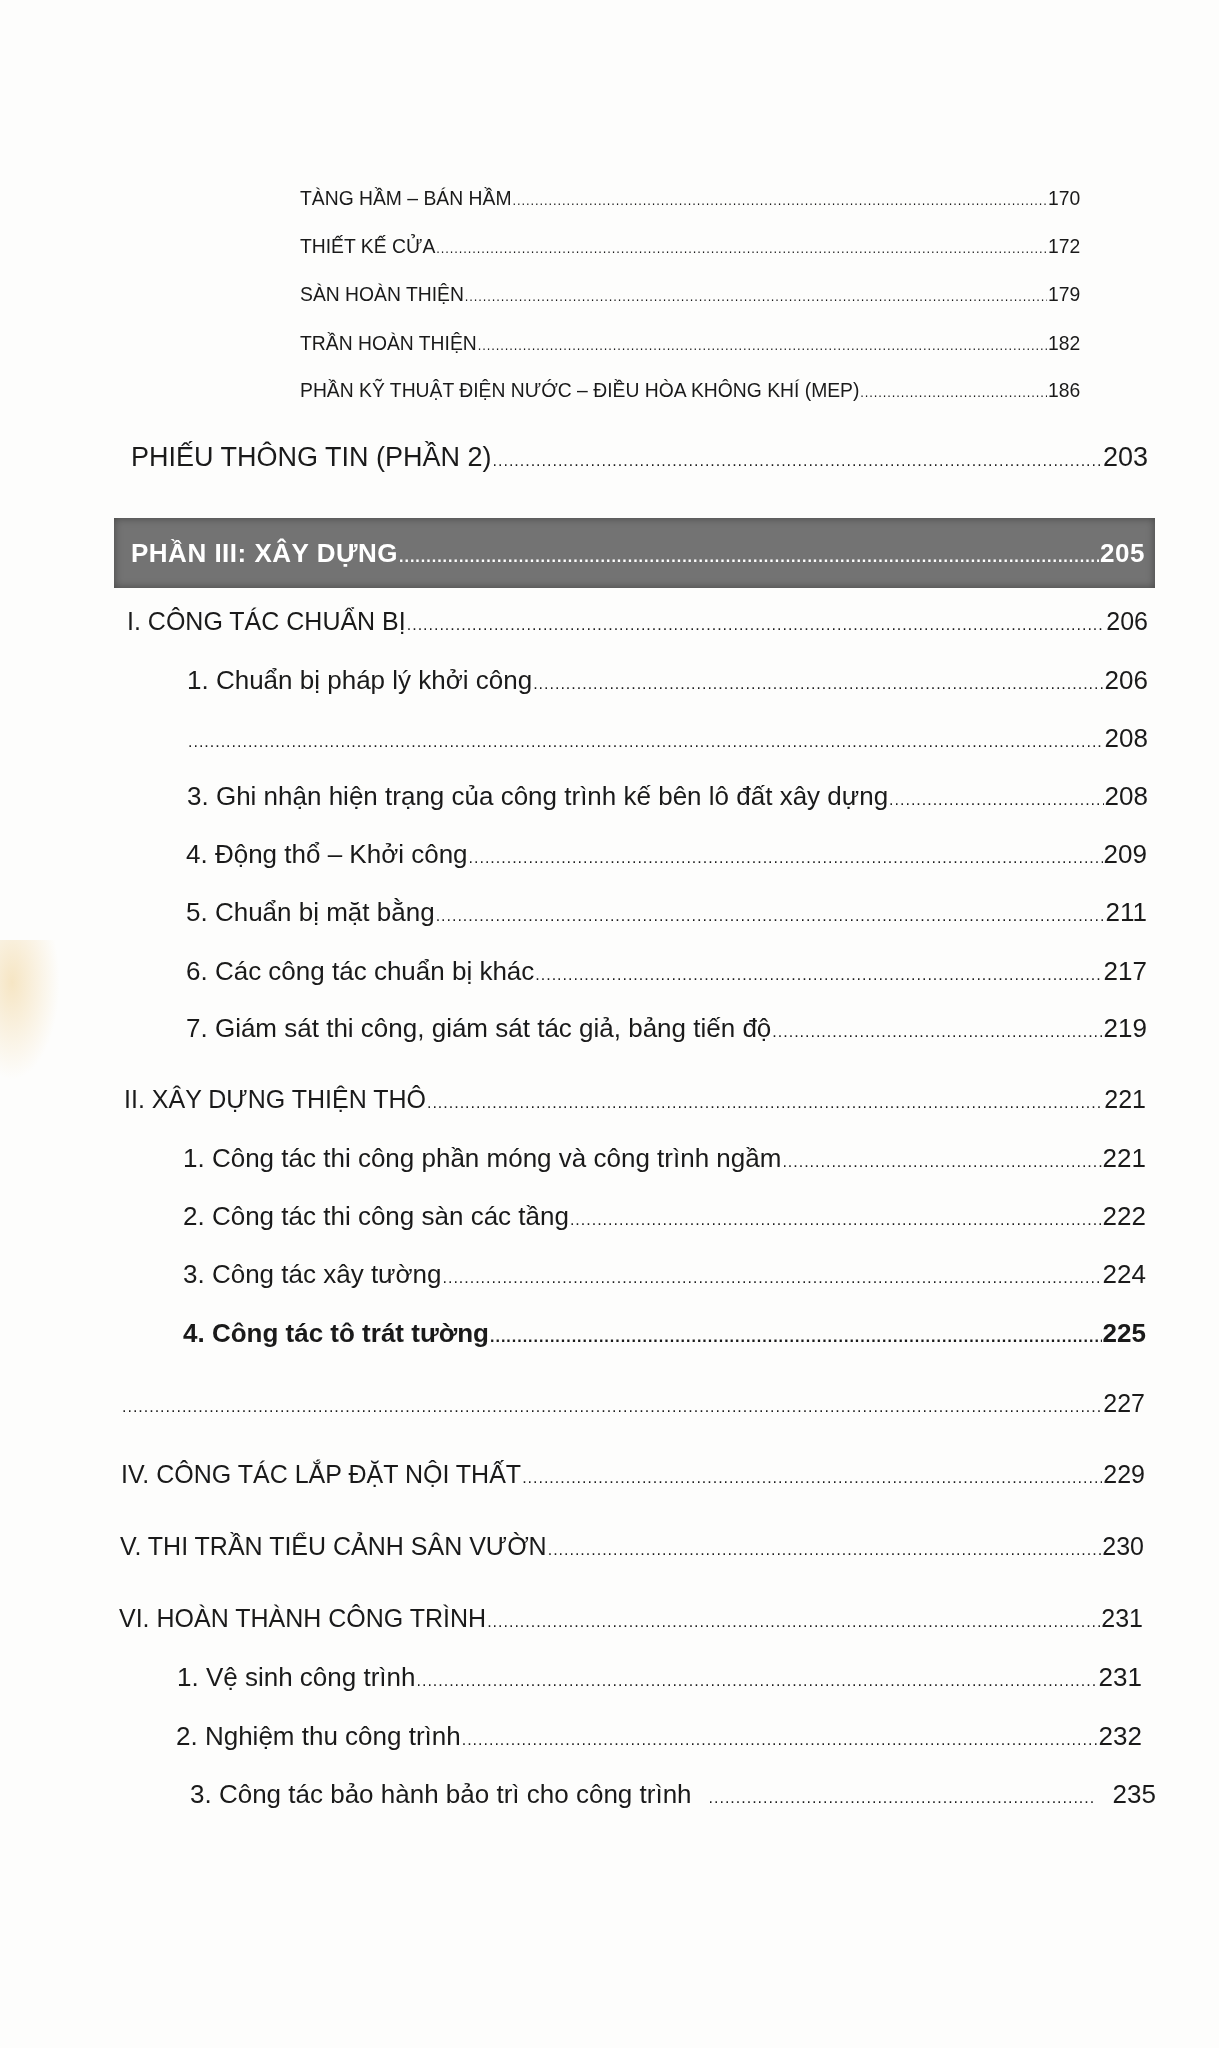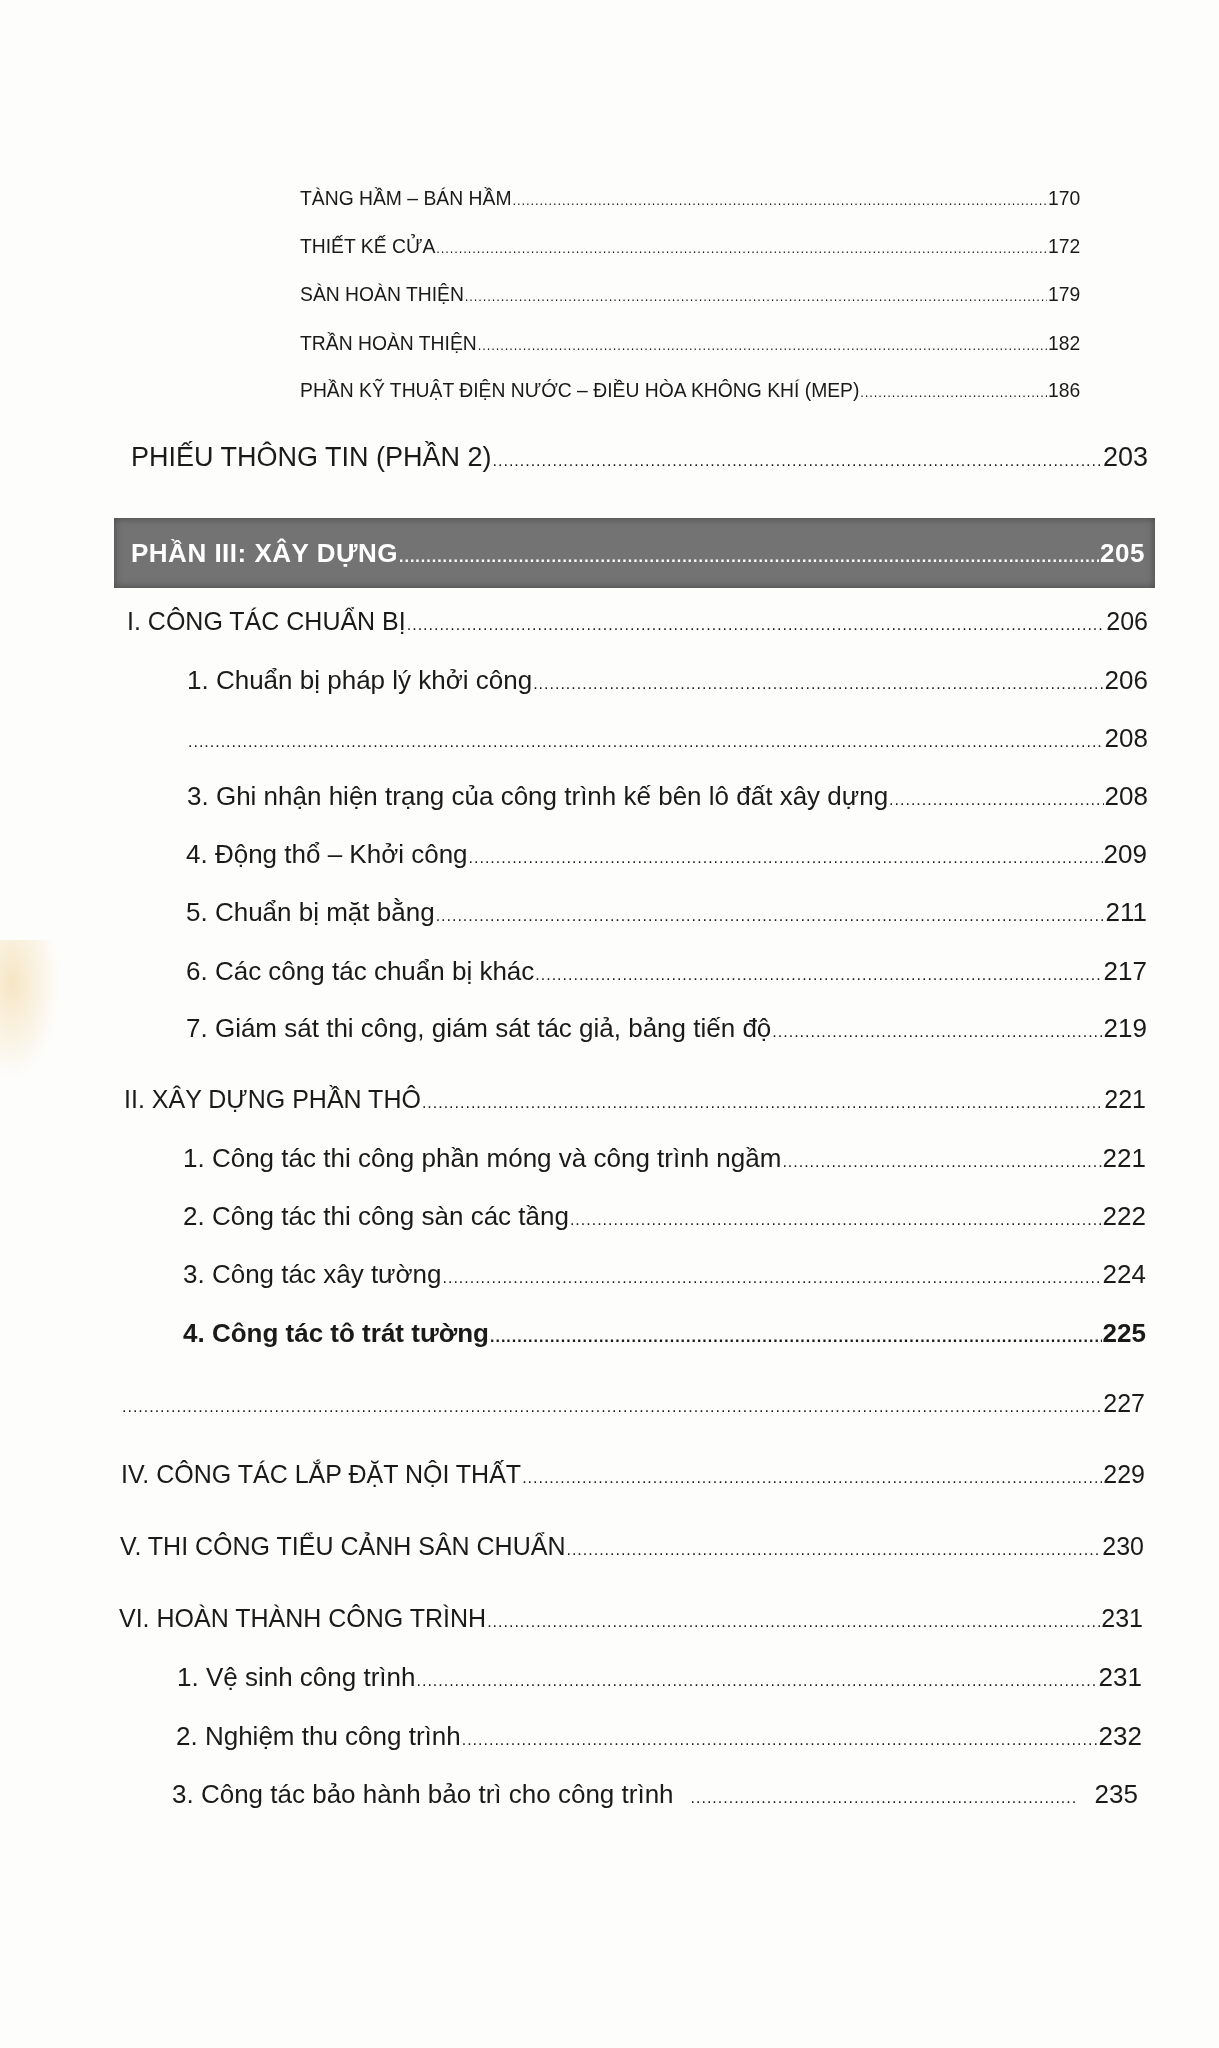--- a/index.html
+++ b/index.html
@@ -123,21 +123,21 @@
   <span class="dots"></span>
   <span class="page">217</span>
 </div>
 <div class="entry lvl-sub" style="top:1013px; left:186px; width:961px;">
   <span class="title">7. Giám sát thi công, giám sát tác giả, bảng tiến độ</span>
   <span class="dots"></span>
   <span class="page">219</span>
 </div>
 
 <div class="entry lvl-sec" style="top:1085px; left:124px; width:1022px;">
-  <span class="title">II. XÂY DỰNG PHẦN THÔ</span>
+  <span class="title">II. XÂY DỰNG THIỆN THÔ</span>
   <span class="dots"></span>
   <span class="page">221</span>
 </div>
 <div class="entry lvl-sub" style="top:1143px; left:183px; width:963px;">
   <span class="title">1. Công tác thi công phần móng và công trình ngầm</span>
   <span class="dots"></span>
   <span class="page">221</span>
 </div>
 <div class="entry lvl-sub" style="top:1201px; left:183px; width:963px;">
   <span class="title">2. Công tác thi công sàn các tầng</span>
@@ -158,37 +158,37 @@
 <div class="entry lvl-sec" style="top:1389px; left:121px; width:1024px;">
   <span class="dots"></span>
   <span class="page">227</span>
 </div>
 <div class="entry lvl-sec" style="top:1460px; left:121px; width:1024px;">
   <span class="title">IV. CÔNG TÁC LẮP ĐẶT NỘI THẤT</span>
   <span class="dots"></span>
   <span class="page">229</span>
 </div>
 <div class="entry lvl-sec" style="top:1532px; left:120px; width:1024px;">
-  <span class="title">V. THI CÔNG TIỂU CẢNH SÂN CHUẨN</span>
+  <span class="title">V. THI TRẦN TIỂU CẢNH SÂN VƯỜN</span>
   <span class="dots"></span>
   <span class="page">230</span>
 </div>
 
 <div class="entry lvl-sec" style="top:1604px; left:119px; width:1024px;">
   <span class="title">VI. HOÀN THÀNH CÔNG TRÌNH</span>
   <span class="dots"></span>
   <span class="page">231</span>
 </div>
 <div class="entry lvl-sub" style="top:1662px; left:177px; width:965px;justify-content:flex-end;">
   <span class="title">1. Vệ sinh công trình</span>
   <span class="dots"></span>
   <span class="page">231</span>
 </div>
 <div class="entry lvl-sub" style="top:1721px; left:176px; width:966px;">
   <span class="title">2. Nghiệm thu công trình</span>
   <span class="dots"></span>
   <span class="page">232</span>
 </div>
-<div class="entry lvl-sub" style="top:1779px; left:172px; width:966px;gap:16px;">
+<div class="entry lvl-sub" style="top:1779px; left:190px; width:966px;gap:16px;">
   <span class="title">3. Công tác bảo hành bảo trì cho công trình</span>
   <span class="dots"></span>
   <span class="page">235</span>
 </div>
 
 </body></html>

